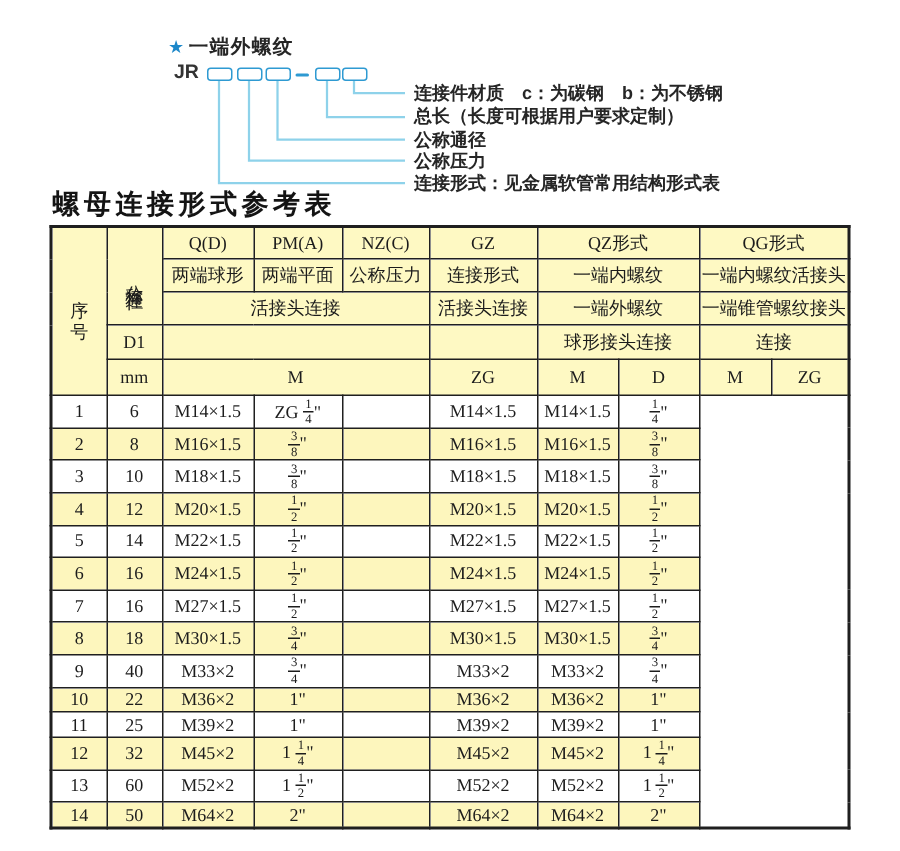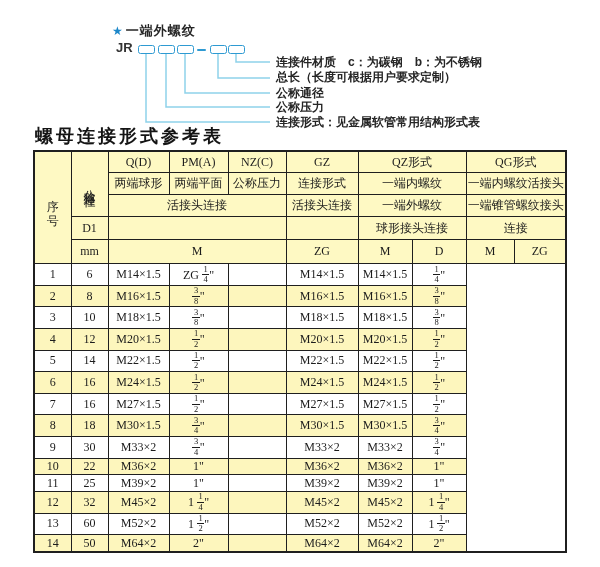--- a/index.html
+++ b/index.html
@@ -240,21 +240,21 @@
           <td>18</td>
           <td>M30×1.5</td>
           <td><span class="frac"><span class="fn">3</span><span class="fd">4</span></span>"</td>
           <td></td>
           <td>M30×1.5</td>
           <td>M30×1.5</td>
           <td><span class="frac"><span class="fn">3</span><span class="fd">4</span></span>"</td>
         </tr>
         <tr>
           <td>9</td>
-          <td>30</td>
+          <td>40</td>
           <td>M33×2</td>
           <td><span class="frac"><span class="fn">3</span><span class="fd">4</span></span>"</td>
           <td></td>
           <td>M33×2</td>
           <td>M33×2</td>
           <td><span class="frac"><span class="fn">3</span><span class="fd">4</span></span>"</td>
         </tr>
         <tr class="alt">
           <td>10</td>
           <td>22</td>

